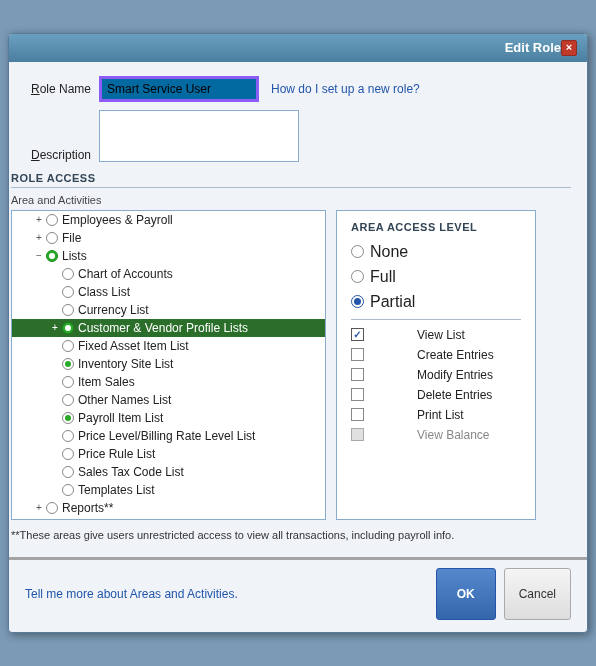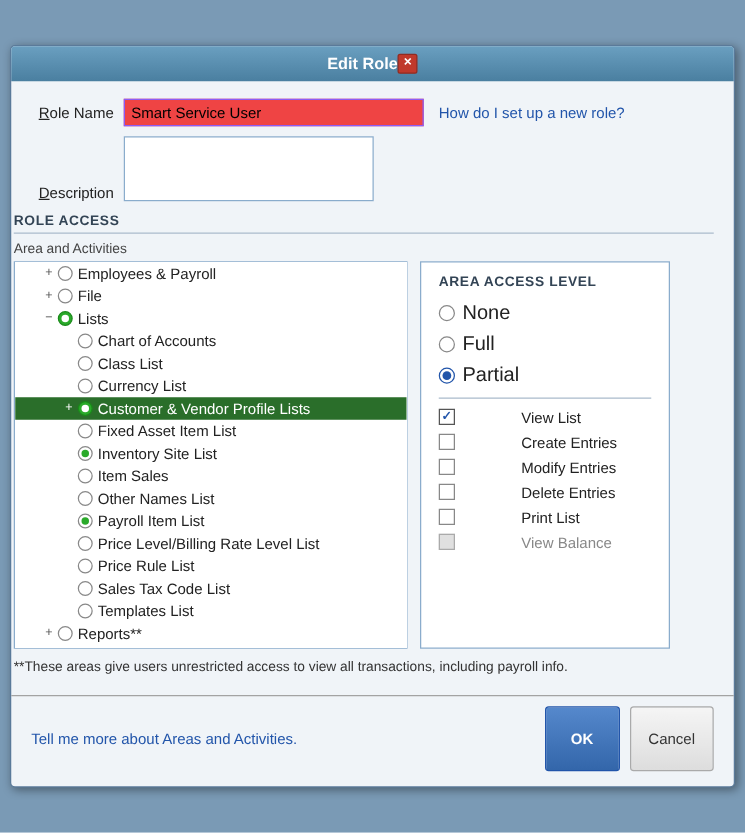--- a/index.html
+++ b/index.html
@@ -20,21 +20,21 @@
       width: 580px;
       box-shadow: 2px 2px 8px rgba(0,0,0,0.4);
     }
     .title-bar {
       background: linear-gradient(to bottom, #6a9fc0, #4a7fa0);
       color: white;
       padding: 6px 10px;
       font-size: 13px;
       font-weight: bold;
       display: flex;
-      justify-content: center;
+      justify-content: flex-end;
       align-items: center;
       border-radius: 3px 3px 0 0;
     }
     .close-btn {
       background: #c0392b;
       color: white;
       border: 1px solid #922b21;
       border-radius: 2px;
       width: 16px;
       height: 16px;
@@ -55,25 +55,25 @@
     }
     .form-label {
       width: 80px;
       text-align: right;
       margin-right: 8px;
       font-size: 12px;
       color: #222;
     }
     .form-label .underline { text-decoration: underline; }
     .role-name-input {
-      width: 240px;
-      border: 1px solid #8b5cf6;
+      width: 160px;
+      border: 3px solid #8b5cf6;
       padding: 3px 5px;
       font-size: 12px;
-      background: #ef4444;
+      background: #0369a1;
     }
     .help-link {
       color: #2255aa;
       margin-left: 12px;
       font-size: 12px;
       cursor: pointer;
       text-decoration: none;
     }
     .desc-textarea {
       width: 200px;
@@ -269,21 +269,21 @@
       font-size: 11px;
       color: #333;
       margin-top: 8px;
       line-height: 1.4;
     }
     .dialog-footer {
       display: flex;
       justify-content: space-between;
       align-items: center;
       padding: 8px 16px 12px 16px;
-      border-top: 1px solid #a3a3a3;
+      border-top: 3px solid #a3a3a3;
       margin-top: 4px;
     }
     .footer-link {
       color: #2255aa;
       font-size: 12px;
       cursor: pointer;
       text-decoration: none;
     }
     .footer-buttons {
       display: flex;

